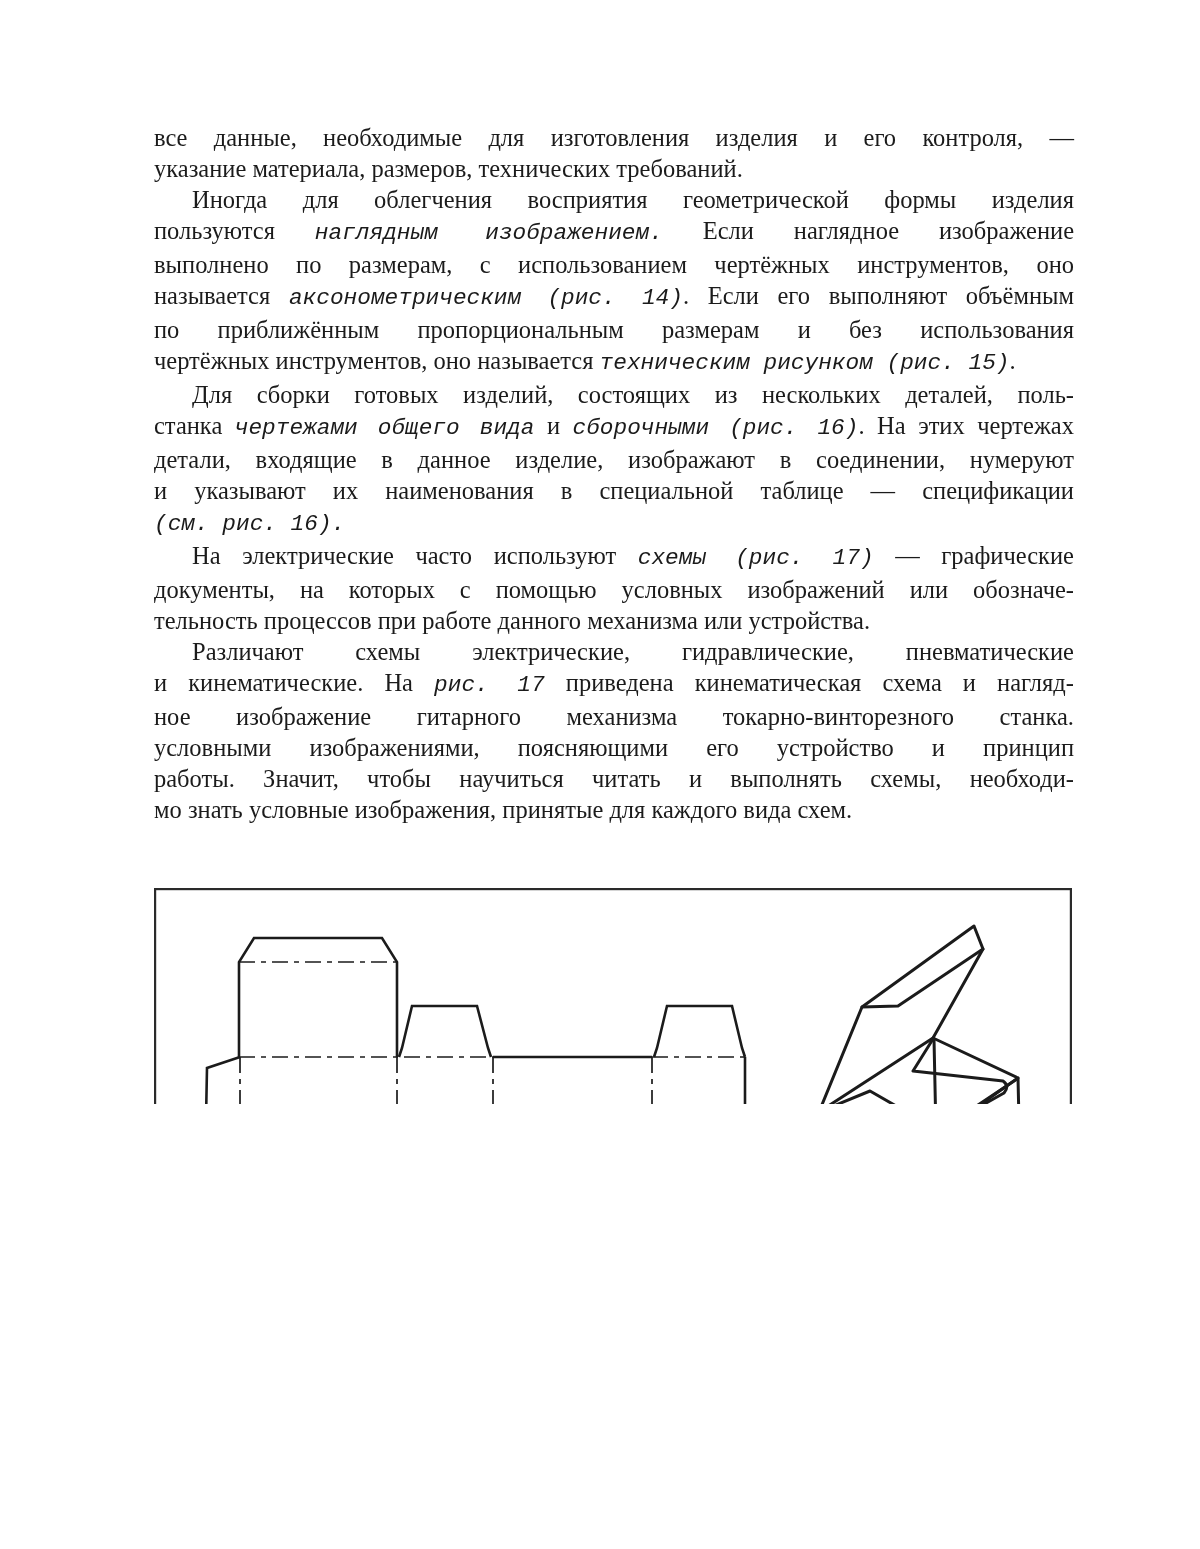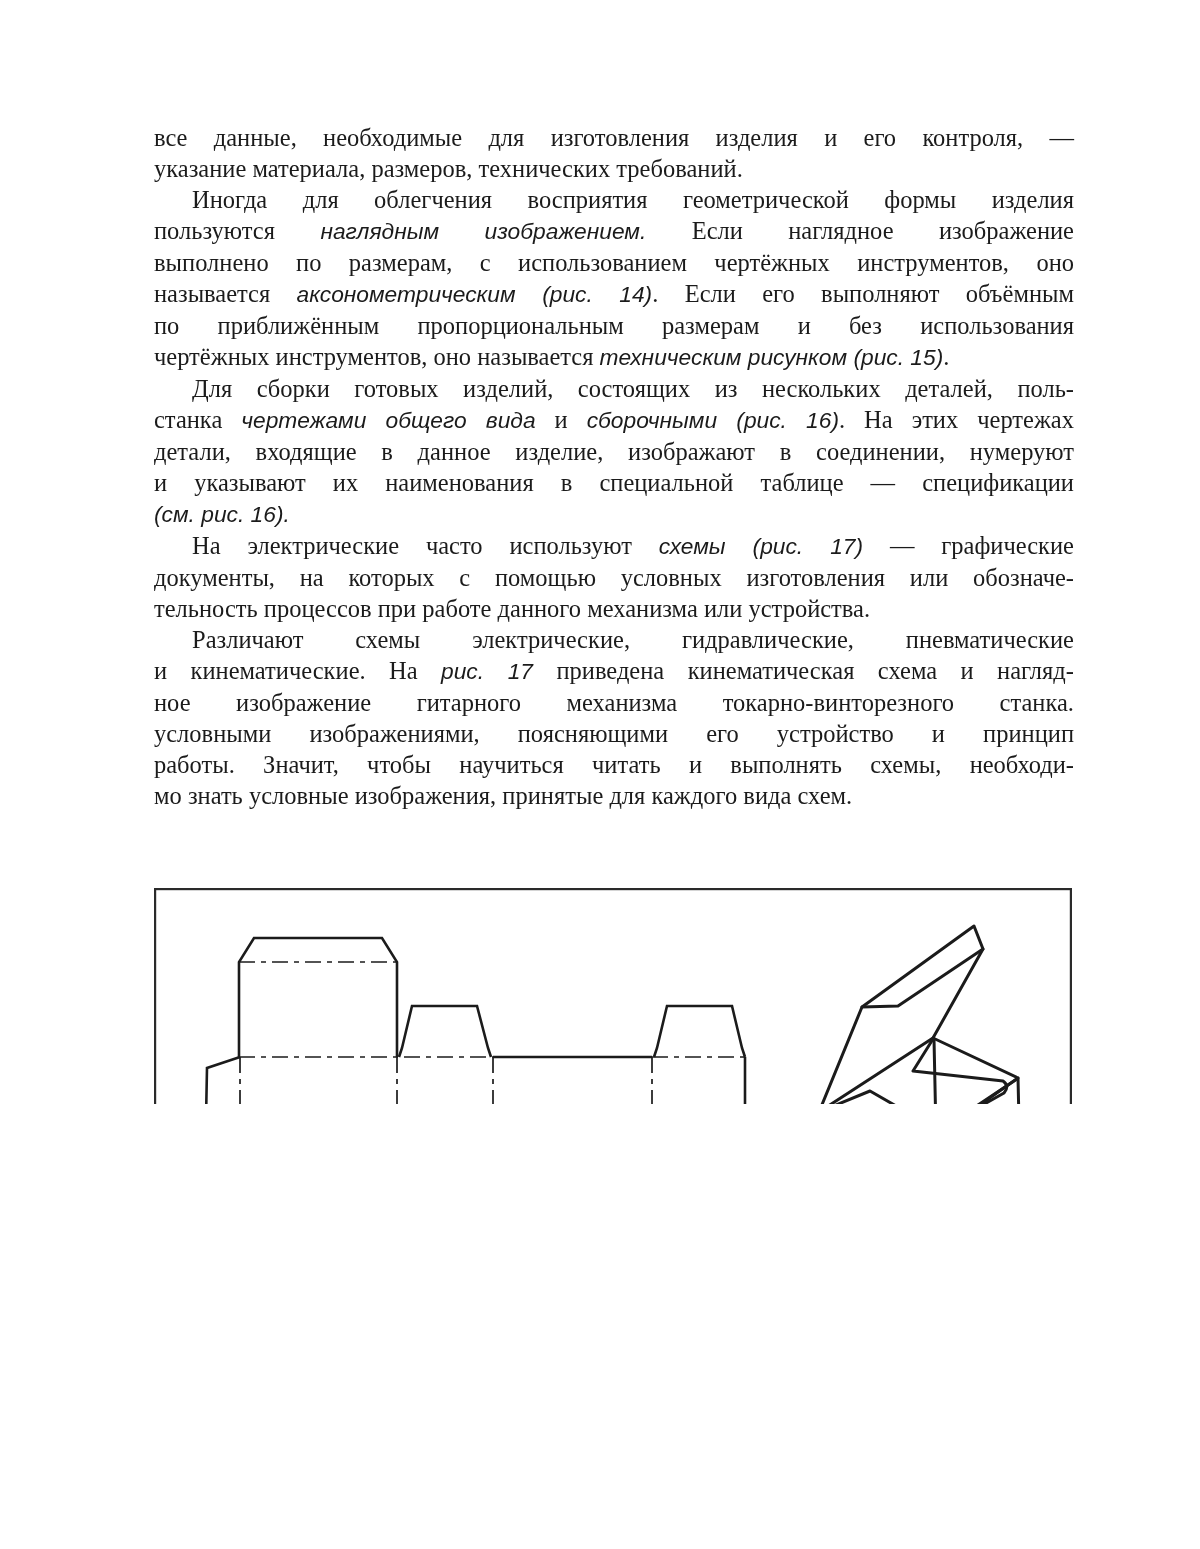--- a/index.html
+++ b/index.html
@@ -6,21 +6,21 @@
   html,body{ margin:0; padding:0; background:#ffffff; }
   .page{
     position:relative; width:1200px; height:1104px; background:#ffffff;
     font-family:"Liberation Serif", serif; color:var(--ink); overflow:hidden;
   }
   .article{ position:absolute; left:154px; top:122px; width:920px; }
   .para{ margin:0; padding:0; font-size:24.5px; line-height:31px; }
   .line{ display:block; text-align:justify; text-align-last:justify; white-space:normal; }
   .line.last{ text-align-last:left; }
   .para.indent .line:first-child{ text-indent:38px; }
-  .it{ font-family:Liberation Sans, sans-serif; font-style:italic; font-size:0.93em; }
+  .it{ font-family:Liberation Mono, monospace; font-style:italic; font-size:0.93em; }
   .figure-frame{ position:absolute; left:154px; top:888px; width:918px; height:459px; margin:0; }
   .figure-frame svg{ display:block; width:918px; height:459px; }
   .fig-caption{
     position:absolute; left:154px; top:1374px; width:920px;
     font-family:"Liberation Sans", sans-serif; font-size:14px; color:#111;
   }
   .fig-caption .cap-label{ font-weight:700; }
   .page-number{
     position:absolute; left:190px; top:1434px;
     font-family:"Liberation Sans", sans-serif; font-weight:700; font-size:28px; color:#000000;
@@ -51,21 +51,21 @@
       </p>
       <p class="para indent">
         <span class="line"><span>Для сборки готовых изделий, состоящих из нескольких деталей, поль-</span></span>
         <span class="line"><span>станка </span><span class="it">чертежами общего вида</span><span> и </span><span class="it">сборочными (рис. 16)</span><span>. На этих чертежах</span></span>
         <span class="line"><span>детали, входящие в данное изделие, изображают в соединении, нумеруют</span></span>
         <span class="line"><span>и указывают их наименования в специальной таблице — спецификации</span></span>
         <span class="line last"><span class="it">(см. рис. 16).</span></span>
       </p>
       <p class="para indent">
         <span class="line"><span>На электрические часто используют </span><span class="it">схемы (рис. 17)</span><span> — графические</span></span>
-        <span class="line"><span>документы, на которых с помощью условных изготовления или обозначе-</span></span>
+        <span class="line"><span>документы, на которых с помощью условных изображений или обозначе-</span></span>
         <span class="line last"><span>тельность процессов при работе данного механизма или устройства.</span></span>
       </p>
       <p class="para indent">
         <span class="line"><span>Различают схемы электрические, гидравлические, пневматические</span></span>
         <span class="line"><span>и кинематические. На </span><span class="it">рис. 17</span><span> приведена кинематическая схема и нагляд-</span></span>
         <span class="line"><span>ное изображение гитарного механизма токарно-винторезного станка.</span></span>
         <span class="line"><span>условными изображениями, поясняющими его устройство и принцип</span></span>
         <span class="line"><span>работы. Значит, чтобы научиться читать и выполнять схемы, необходи-</span></span>
         <span class="line last"><span>мо знать условные изображения, принятые для каждого вида схем.</span></span>
       </p>

